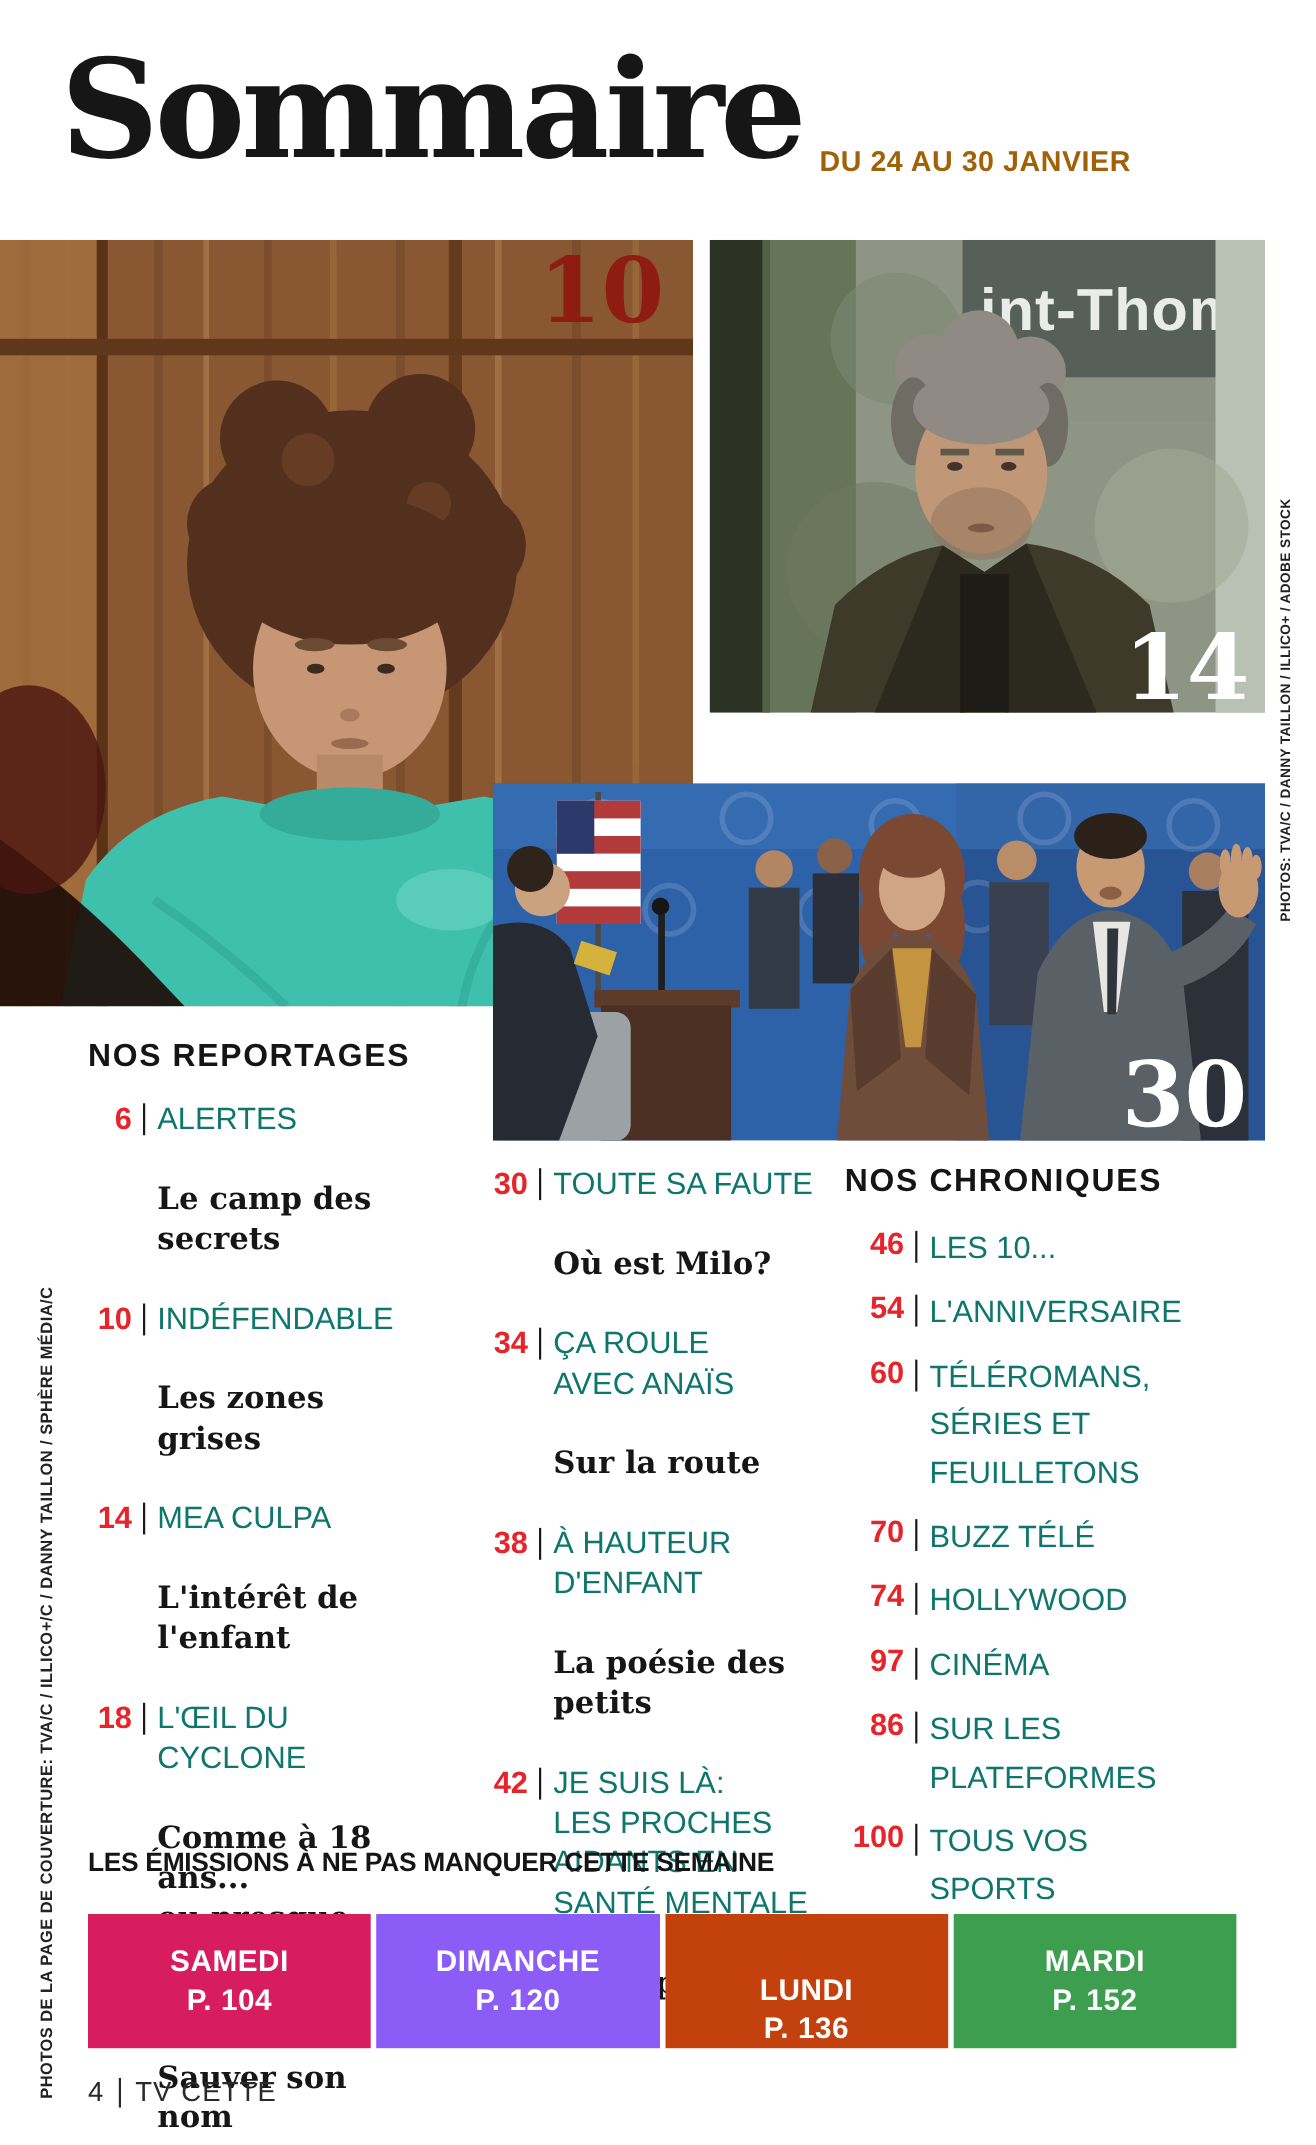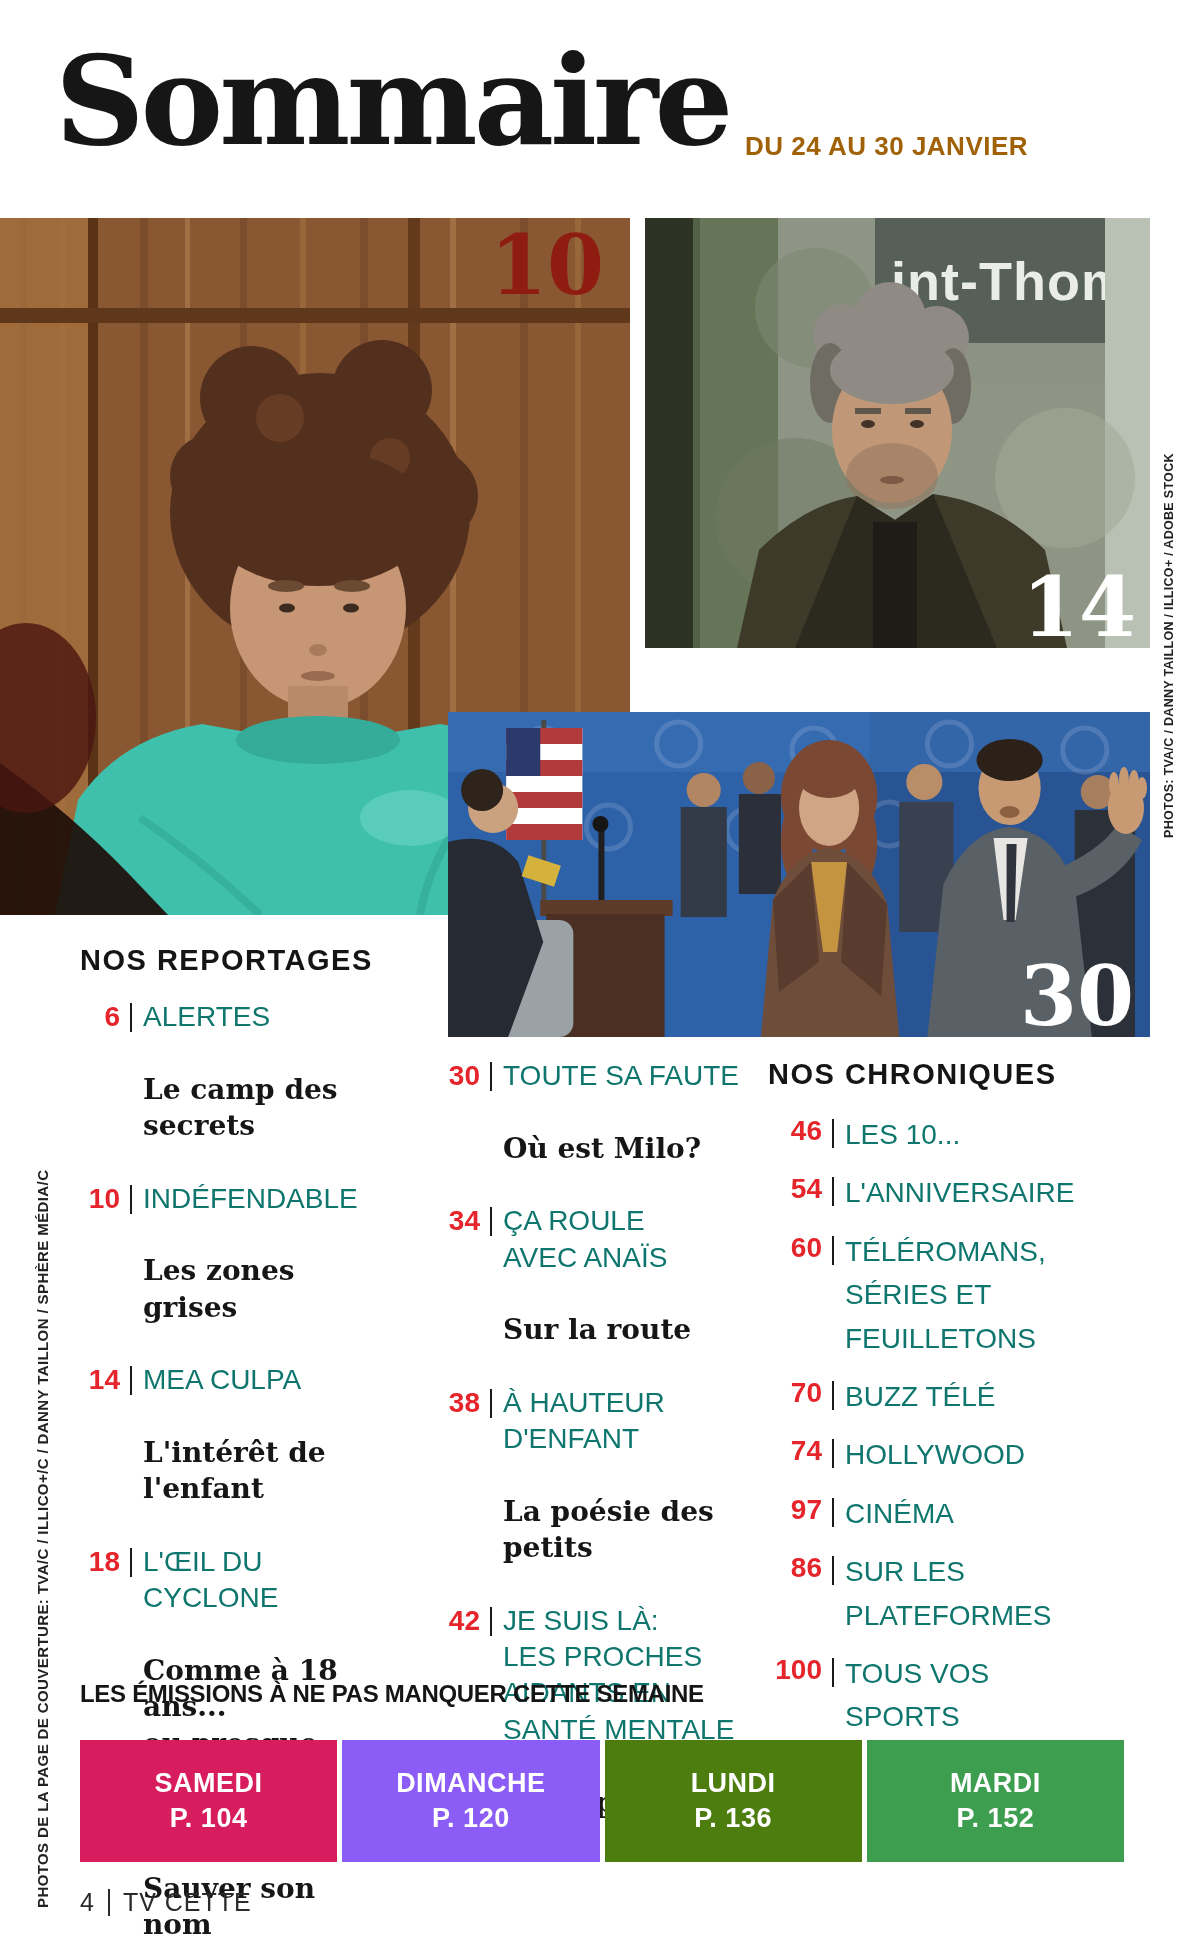--- a/index.html
+++ b/index.html
@@ -364,21 +364,21 @@
   <div class="week-head">LES ÉMISSIONS À NE PAS MANQUER CETTE SEMAINE</div>
   <div class="day-row">
     <div class="day-box" style="background-color: rgb(216, 29, 94);">
       <div>SAMEDI</div>
       <div>P. 104</div>
     </div>
     <div class="day-box" style="background-color: #8b5cf6; text-align: center;">
       <div>DIMANCHE</div>
       <div>P. 120</div>
     </div>
-    <div class="day-box" style="background-color: #4d7c0f;">
+    <div class="day-box" style="background-color: #c2410c; justify-content: flex-end;">
       <div>LUNDI</div>
       <div>P. 136</div>
     </div>
     <div class="day-box" style="background-color: rgb(61, 158, 79);">
       <div>MARDI</div>
       <div>P. 152</div>
     </div>
   </div>
 
   <div class="footer">

